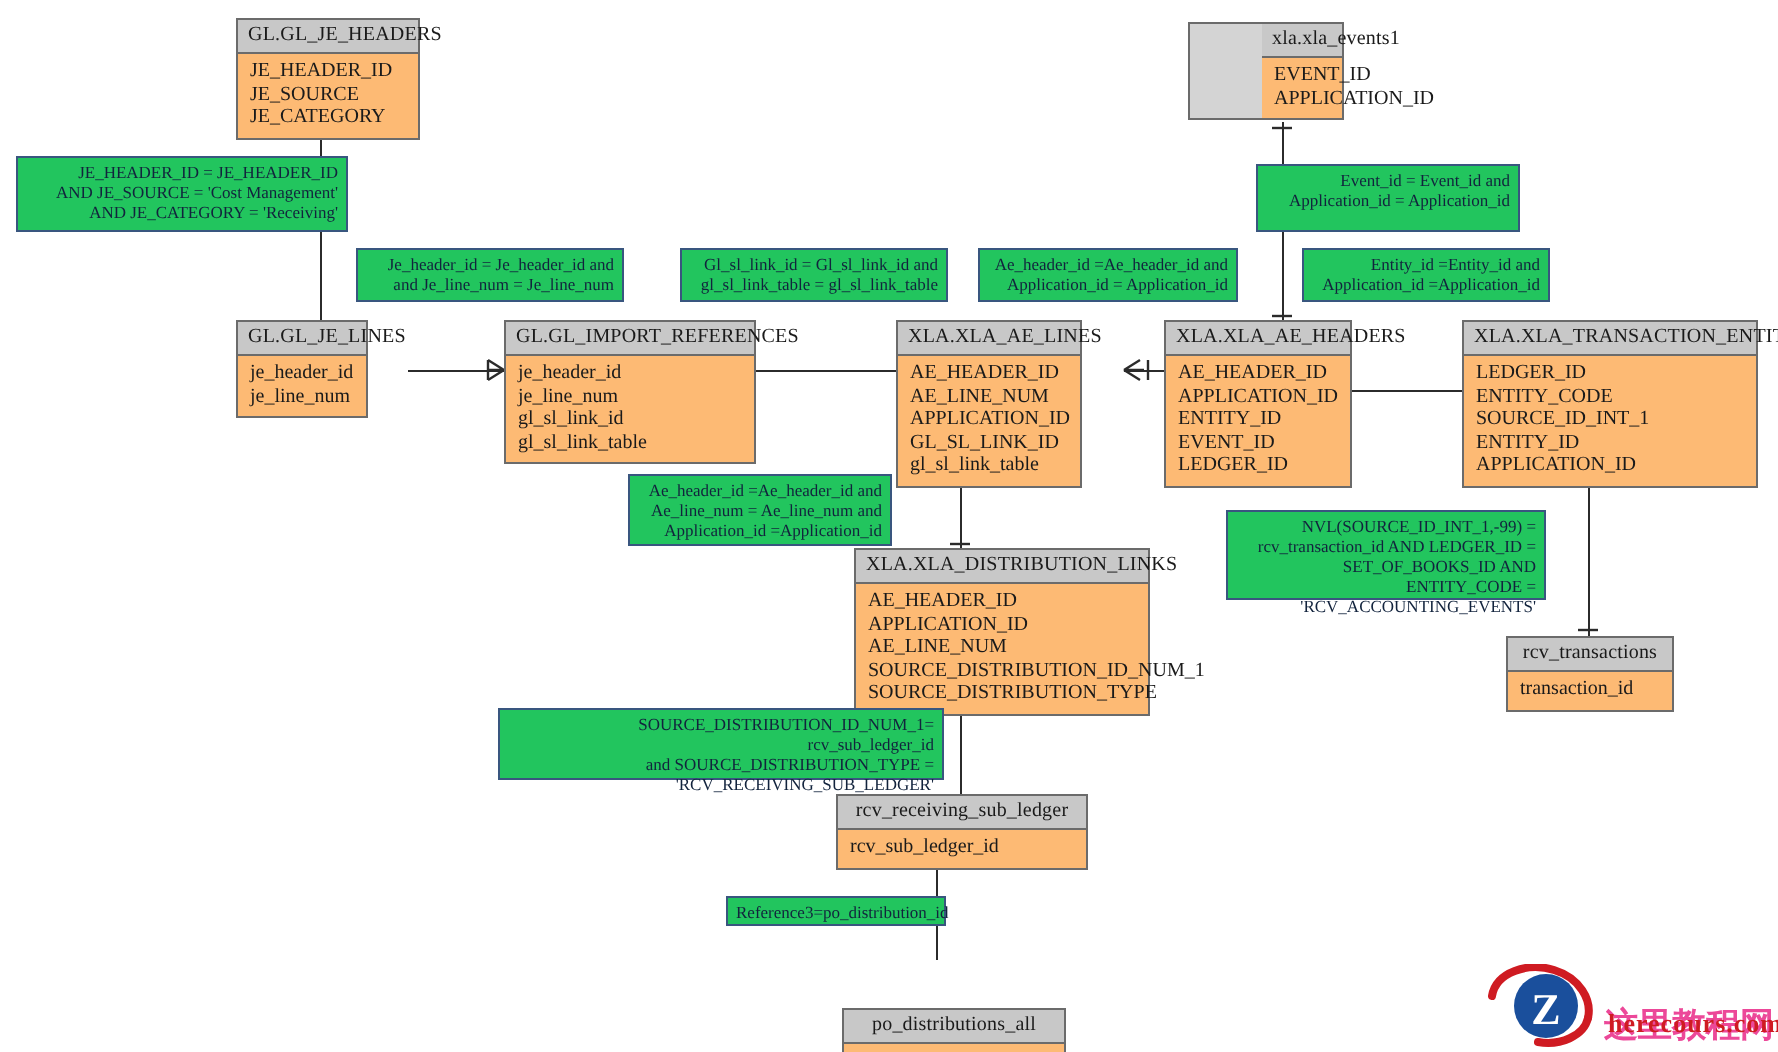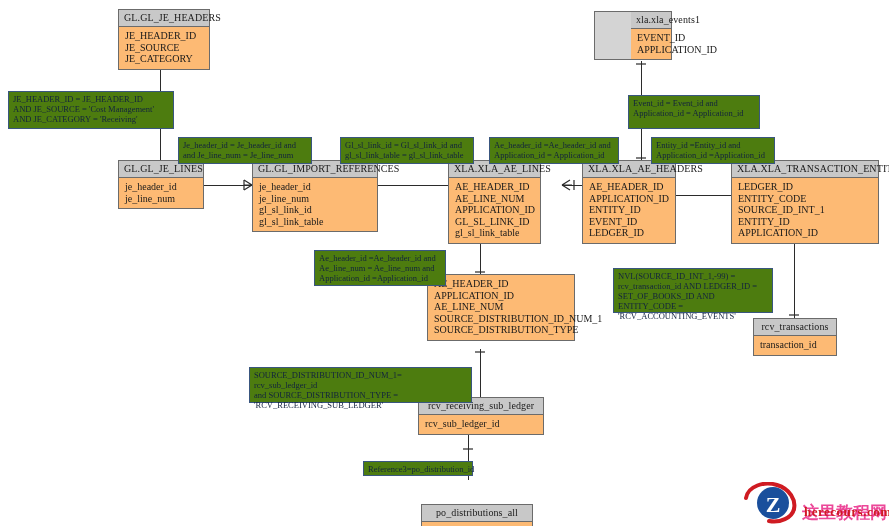--- a/index.html
+++ b/index.html
@@ -43,31 +43,30 @@
     color: #1a1a1a;
     line-height: 11.5px;
     white-space: nowrap;
   }
   .entity.lower .ent-title,
   .entity.lower .ent-col { text-transform: none; }
 
   
   .note {
     position: absolute;
-    background: #4d7c0f;
+    background: #22c55e;
     border: 1px solid #39567f;
     box-sizing: border-box;
-    text-align: left;
+    text-align: right;
     font-size: 8.5px;
     line-height: 10px;
     color: #12233d;
     padding: 2px 4px;
     white-space: pre-line;
     z-index: 6;
-    margin-top: 13px;
   }
 
   
   .ln {
     position: absolute;
     background: #2b2b2b;
     z-index: 2;
   }
   .ln.h { height: 1px; }
   .ln.v { width: 1px; }
@@ -175,21 +174,21 @@
   </div>
 
   <div class="entity lower" style="left:594px; top:11px; width:78px;padding-left:36px;">
     <div class="ent-title">xla.xla_events1</div>
     <div class="ent-body">
       <div class="ent-col">EVENT_ID</div>
       <div class="ent-col">APPLICATION_ID</div>
     </div>
   </div>
 
-  <div class="entity" style="left:118px; top:160px; width:86px;">
+  <div class="entity" style="left:118px; top:160px; width:66px;">
     <div class="ent-title">GL.GL_JE_LINES</div>
     <div class="ent-body">
       <div class="ent-col">je_header_id</div>
       <div class="ent-col">je_line_num</div>
     </div>
   </div>
 
   <div class="entity" style="left:252px; top:160px; width:126px;">
     <div class="ent-title">GL.GL_IMPORT_REFERENCES</div>
     <div class="ent-body">
@@ -227,20 +226,21 @@
     <div class="ent-body">
       <div class="ent-col">LEDGER_ID</div>
       <div class="ent-col">ENTITY_CODE</div>
       <div class="ent-col">SOURCE_ID_INT_1</div>
       <div class="ent-col">ENTITY_ID</div>
       <div class="ent-col">APPLICATION_ID</div>
     </div>
   </div>
 
   <div class="entity" style="left:427px; top:274px; width:148px;">
+    <div class="ent-title">XLA.XLA_DISTRIBUTION_LINKS</div>
     <div class="ent-body">
       <div class="ent-col">AE_HEADER_ID</div>
       <div class="ent-col">APPLICATION_ID</div>
       <div class="ent-col">AE_LINE_NUM</div>
       <div class="ent-col">SOURCE_DISTRIBUTION_ID_NUM_1</div>
       <div class="ent-col">SOURCE_DISTRIBUTION_TYPE</div>
     </div>
   </div>
 
   <div class="entity lower" style="left:753px; top:318px; width:84px;">

